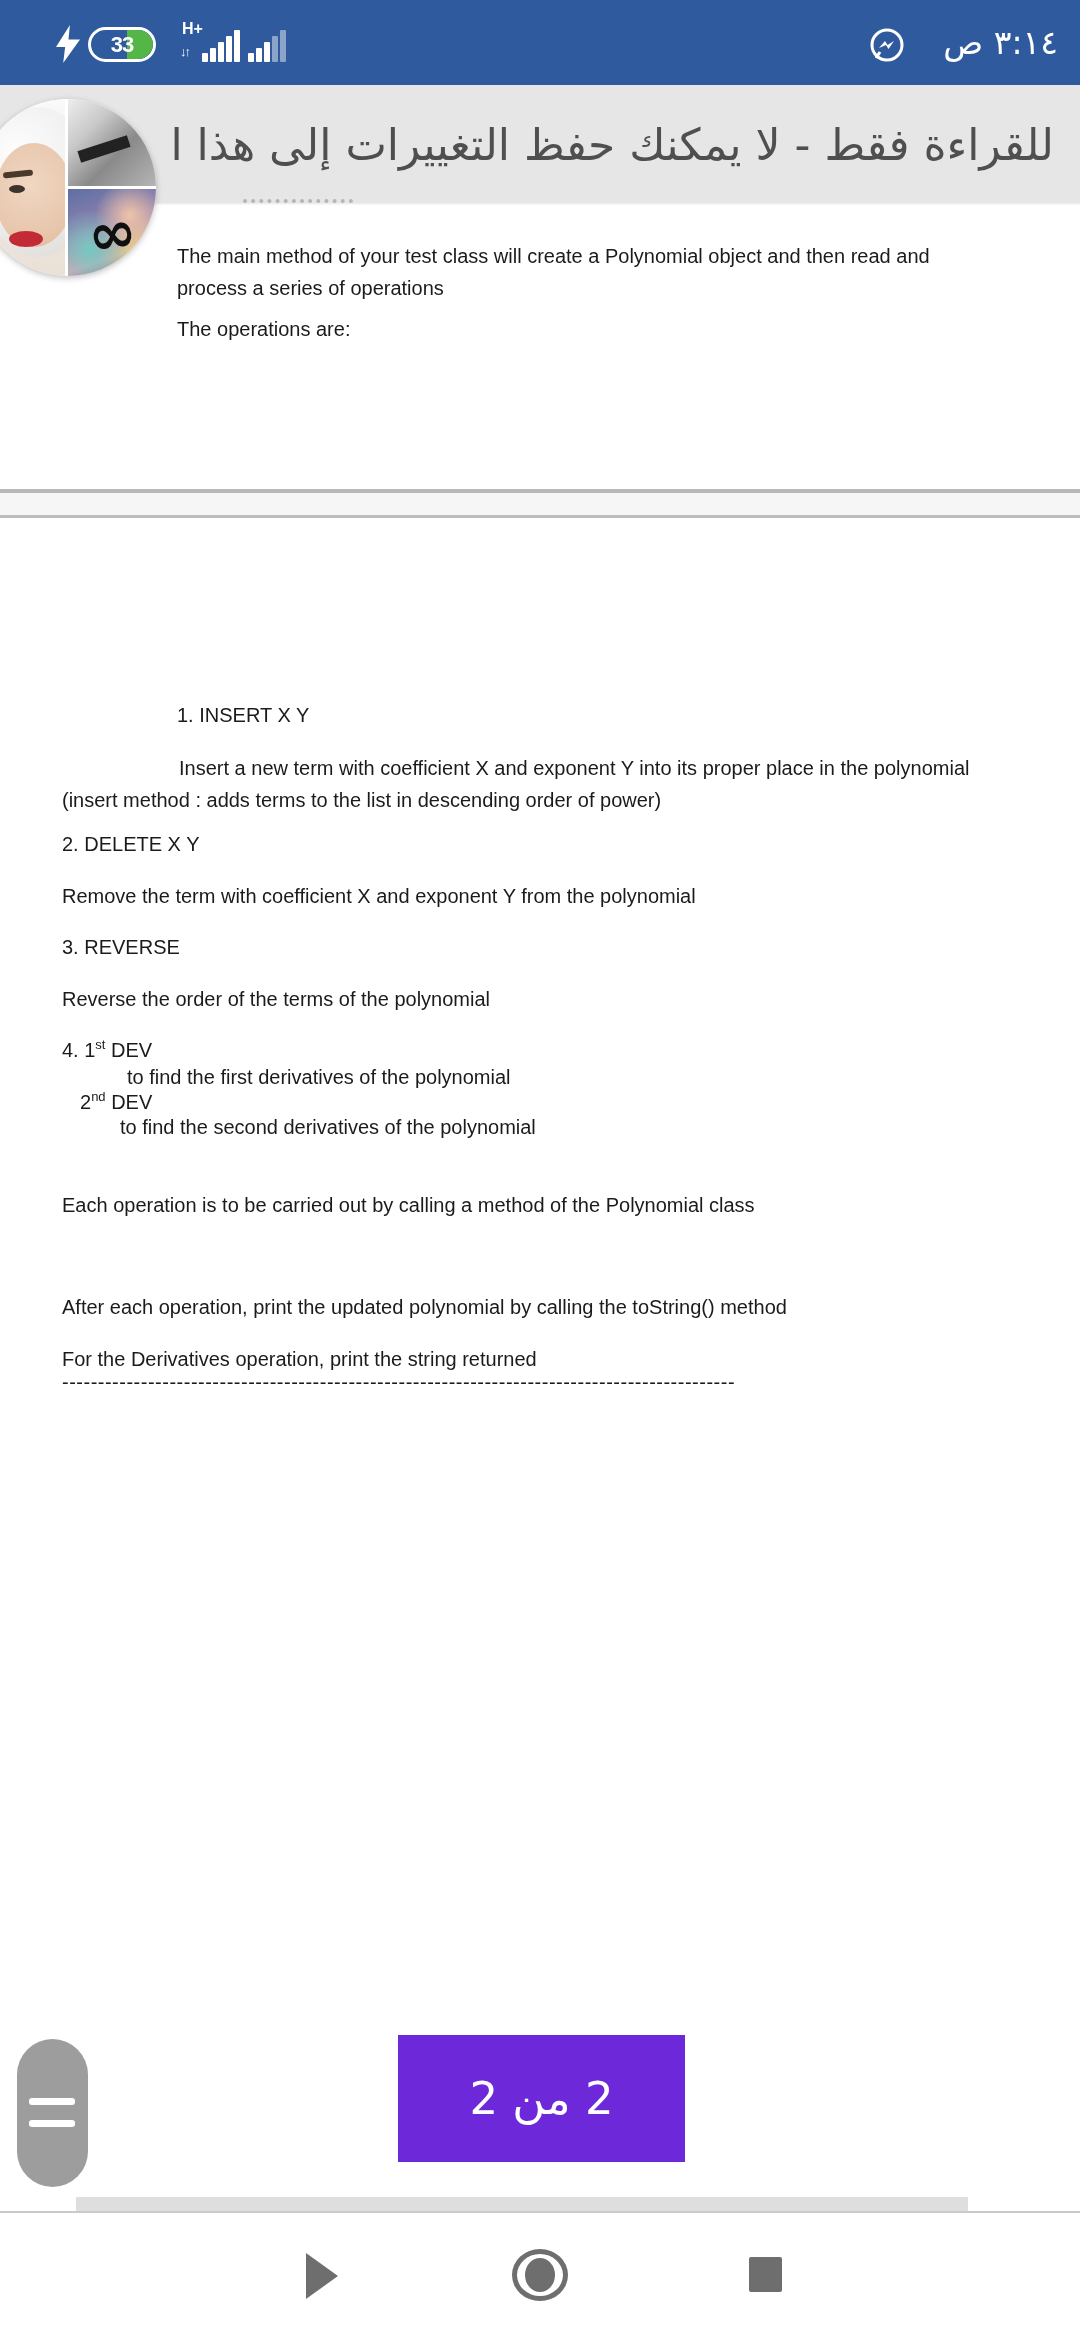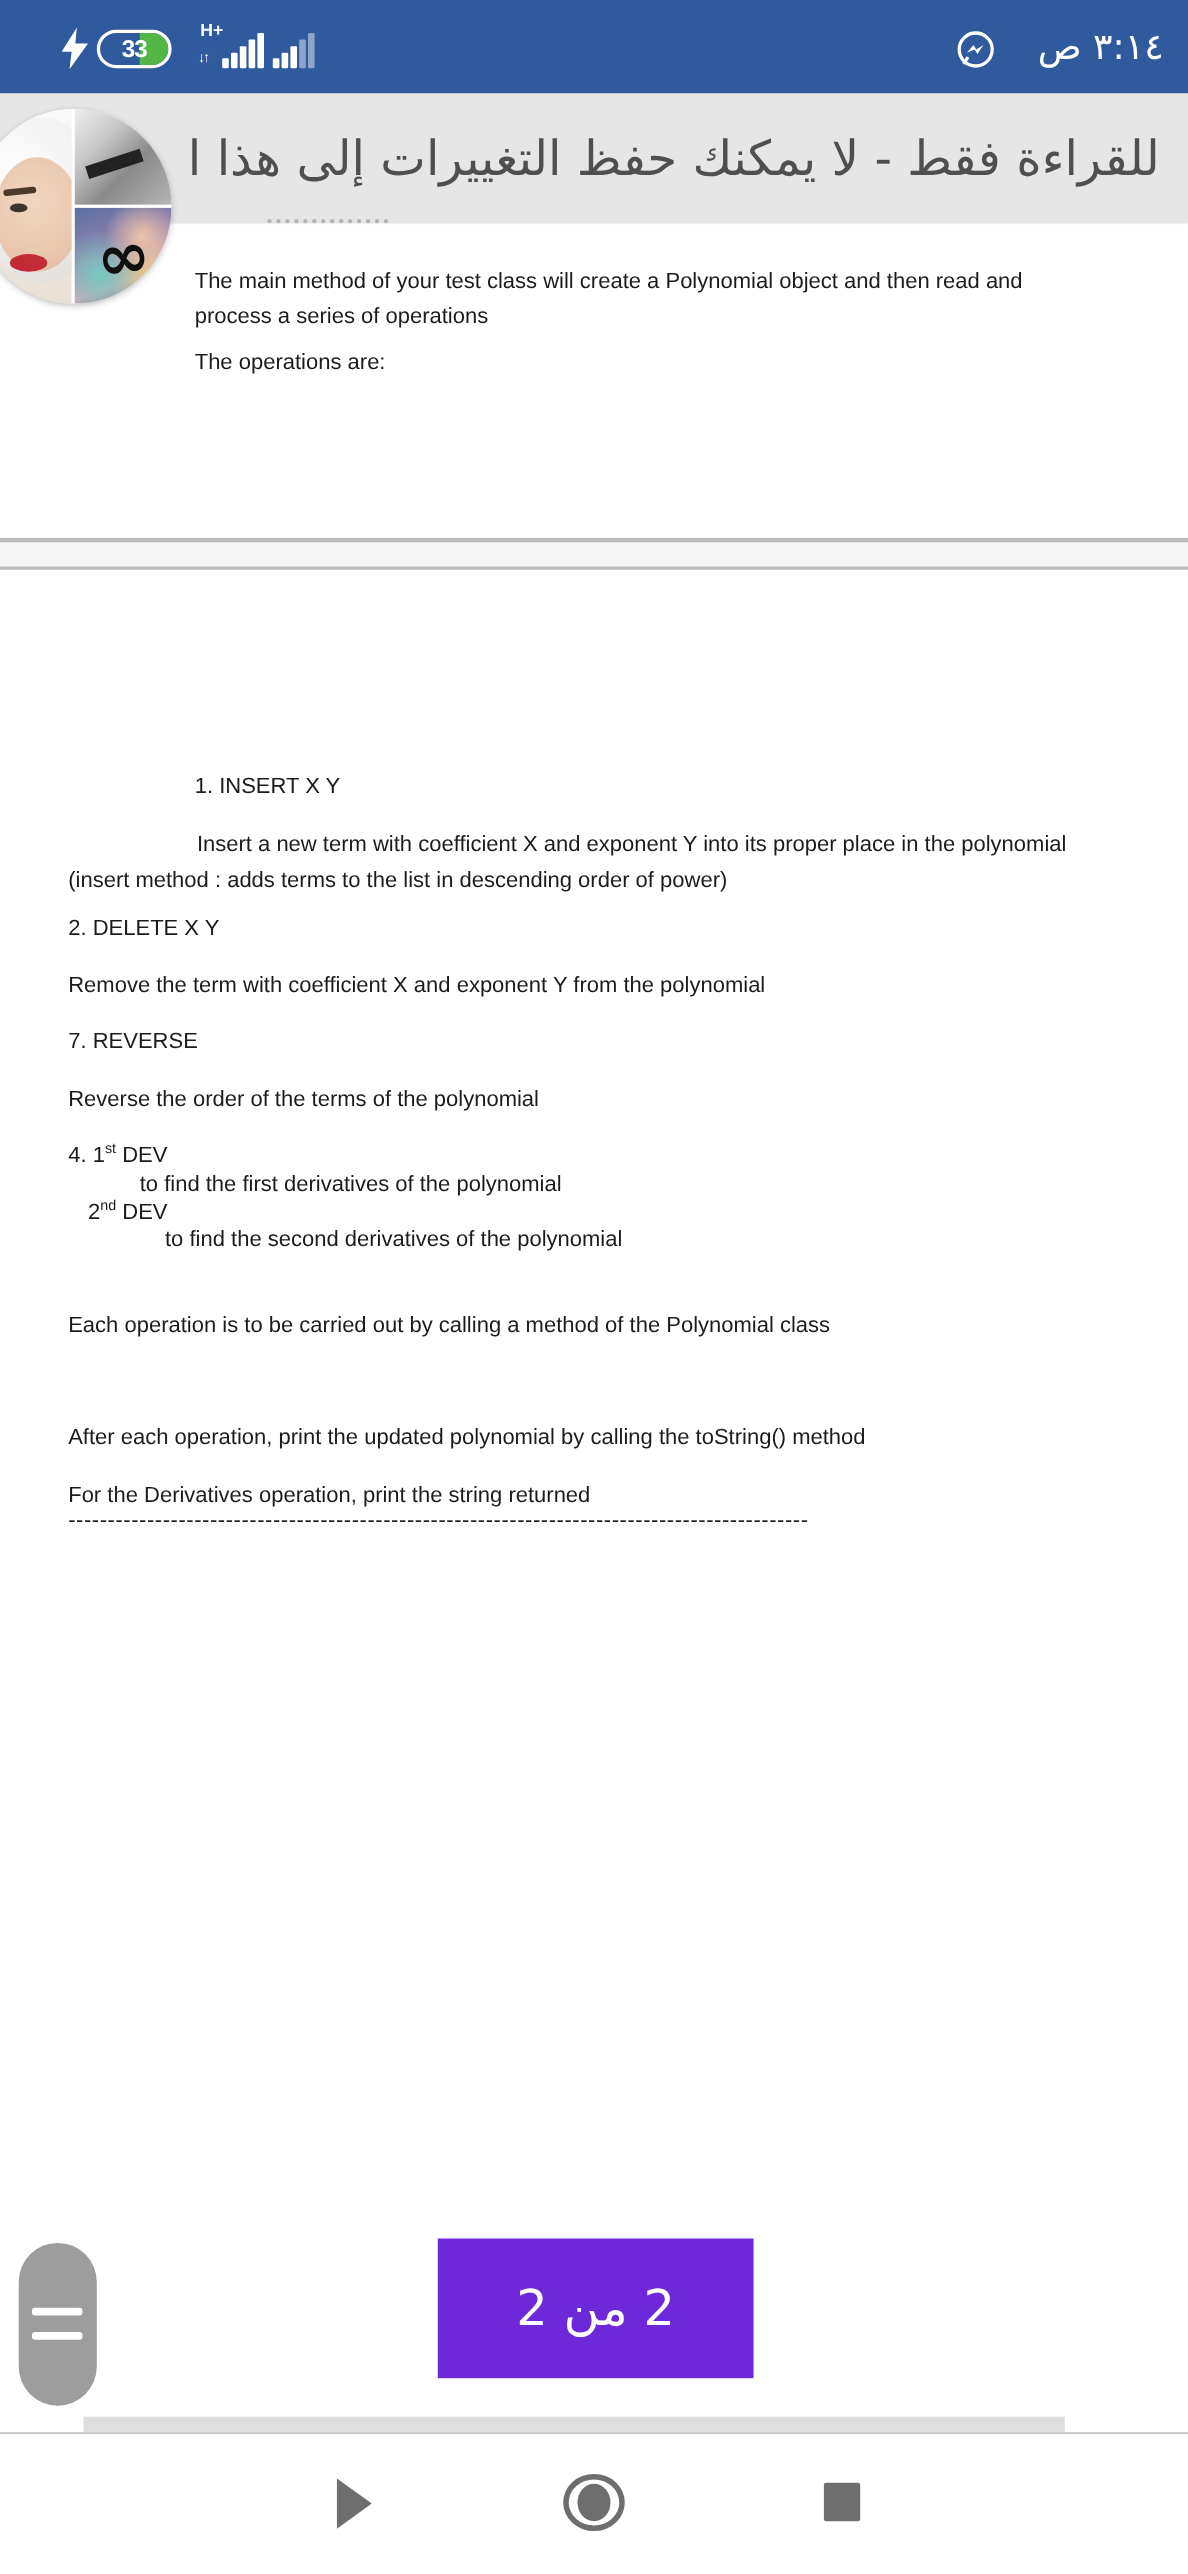--- a/index.html
+++ b/index.html
@@ -147,26 +147,26 @@
   <div class="docline" style="left:177px;top:275px;">process a series of operations</div>
   <div class="docline" style="left:177px;top:316px;">The operations are:</div>
 
   <div class="pagebreak"></div>
 
   <div class="docline" style="left:177px;top:702px;">1. INSERT X Y</div>
   <div class="docline" style="left:179px;top:755px;">Insert a new term with coefficient X and exponent Y into its proper place in the polynomial</div>
   <div class="docline" style="left:62px;top:787px;">(insert method : adds terms to the list in descending order of power)</div>
   <div class="docline" style="left:62px;top:831px;">2. DELETE X Y</div>
   <div class="docline" style="left:62px;top:883px;">Remove the term with coefficient X and exponent Y from the polynomial</div>
-  <div class="docline" style="left:62px;top:934px;">7. REVERSE</div>
+  <div class="docline" style="left:62px;top:934px;">3. REVERSE</div>
   <div class="docline" style="left:62px;top:986px;">Reverse the order of the terms of the polynomial</div>
   <div class="docline" style="left:62px;top:1037px;"><span>4. 1</span><sup>st</sup><span> DEV</span></div>
   <div class="docline" style="left:127px;top:1064px;">to find the first derivatives of the polynomial</div>
   <div class="docline" style="left:80px;top:1089px;"><span>2</span><sup>nd</sup><span> DEV</span></div>
-  <div class="docline" style="left:120px;top:1114px;margin-left:30px;">to find the second derivatives of the polynomial</div>
+  <div class="docline" style="left:120px;top:1114px;">to find the second derivatives of the polynomial</div>
   <div class="docline" style="left:62px;top:1192px;">Each operation is to be carried out by calling a method of the Polynomial class</div>
   <div class="docline" style="left:62px;top:1294px;">After each operation, print the updated polynomial by calling the toString() method</div>
   <div class="docline" style="left:62px;top:1346px;">For the Derivatives operation, print the string returned</div>
   <div class="docline" style="left:62px;top:1369px;letter-spacing:0.5px;">----------------------------------------------------------------------------------------------</div>
 
   <div class="toast">2 من 2</div>
 
   <div class="handle">
     <div class="line l1"></div>
     <div class="line l2"></div>

